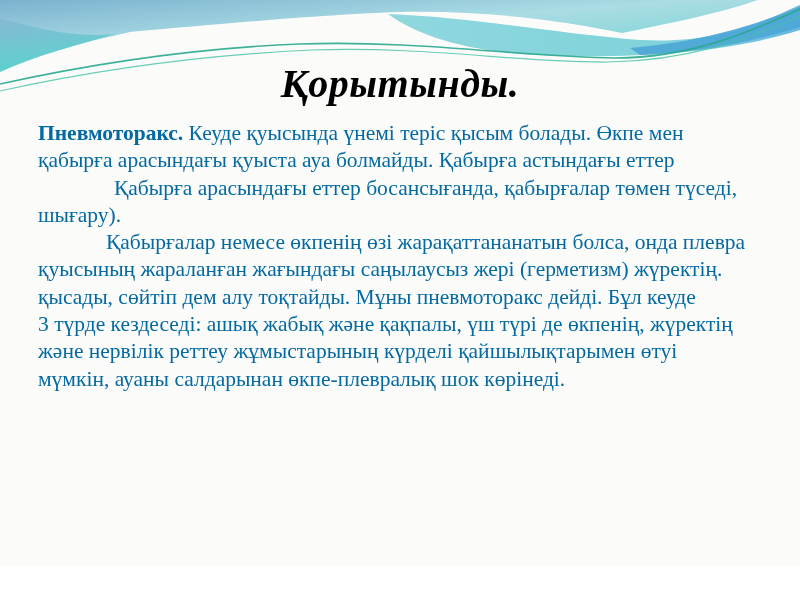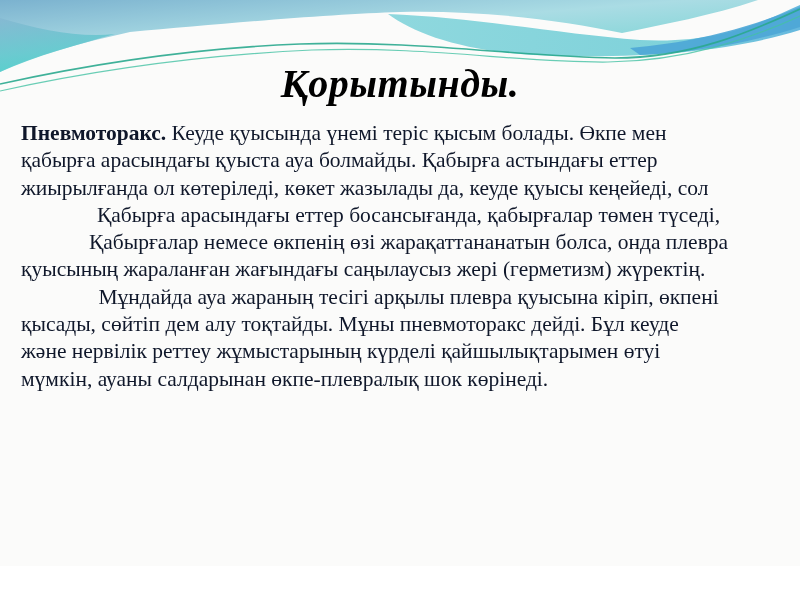--- a/index.html
+++ b/index.html
@@ -32,24 +32,24 @@
     line-height: 44px;
     font-weight: bold;
     font-style: italic;
     color: #000000;
     z-index: 2;
     letter-spacing: 0.5px;
   }
   .body-text {
     position: absolute;
     top: 120px;
-    left: 21px;
+    left: 38px;
     width: 734px;
     z-index: 2;
-    color: #0f172a;
+    color: #0369a1;
     font-size: 21.5px;
   }
   .body-line {
     height: 27.3px;
     line-height: 27.3px;
     white-space: nowrap;
   }
   .body-line.indent {
     padding-left: 41px;
     text-align: center;
@@ -91,23 +91,23 @@
 
     <path d="M0,84 C100,62 200,48 300,44 C420,40 520,57 615,58 C690,58 750,32 800,9" fill="none" stroke="#2aa98e" stroke-width="1.6" opacity="0.9"></path>
     <path d="M0,91 C100,69 205,55 312,50 C430,46 520,63 608,62 C688,61 752,38 800,16" fill="none" stroke="#45c2a4" stroke-width="1.2" opacity="0.8"></path>
   </svg>
 
   <div class="slide-title">Қорытынды.</div>
 
   <div class="body-text">
       <div class="body-line"><span class="lead-bold">Пневмоторакс.</span> Кеуде қуысында үнемі теріс қысым болады. Өкпе мен</div>
       <div class="body-line">қабырға арасындағы қуыста ауа болмайды. Қабырға астындағы еттер</div>
-      <div class="body-line">жиырылғанда ол көтеріледі, көкет жазылады да, кеуде қуысы кеңейеді, сол</div>
       <div class="body-line indent">Қабырға арасындағы еттер босансығанда, қабырғалар төмен түседі,</div>
+      <div class="body-line">шығару).</div>
       <div class="body-line indent">Қабырғалар немесе өкпенің өзі жарақаттананатын болса, онда плевра</div>
       <div class="body-line">қуысының жараланған жағындағы саңылаусыз жері (герметизм) жүректің.</div>
-      <div class="body-line indent">Мұндайда ауа жараның тесігі арқылы плевра қуысына кіріп, өкпені</div>
       <div class="body-line">қысады, сөйтіп дем алу тоқтайды. Мұны пневмоторакс дейді. Бұл кеуде</div>
+      <div class="body-line">3 түрде кездеседі: ашық жабық және қақпалы, үш түрі де өкпенің, жүректің</div>
       <div class="body-line">және нервілік реттеу жұмыстарының күрделі қайшылықтарымен өтуі</div>
       <div class="body-line">мүмкін, ауаны салдарынан өкпе-плевралық шок көрінеді.</div>
     </div>
 
 </div>
 
 </body></html>

